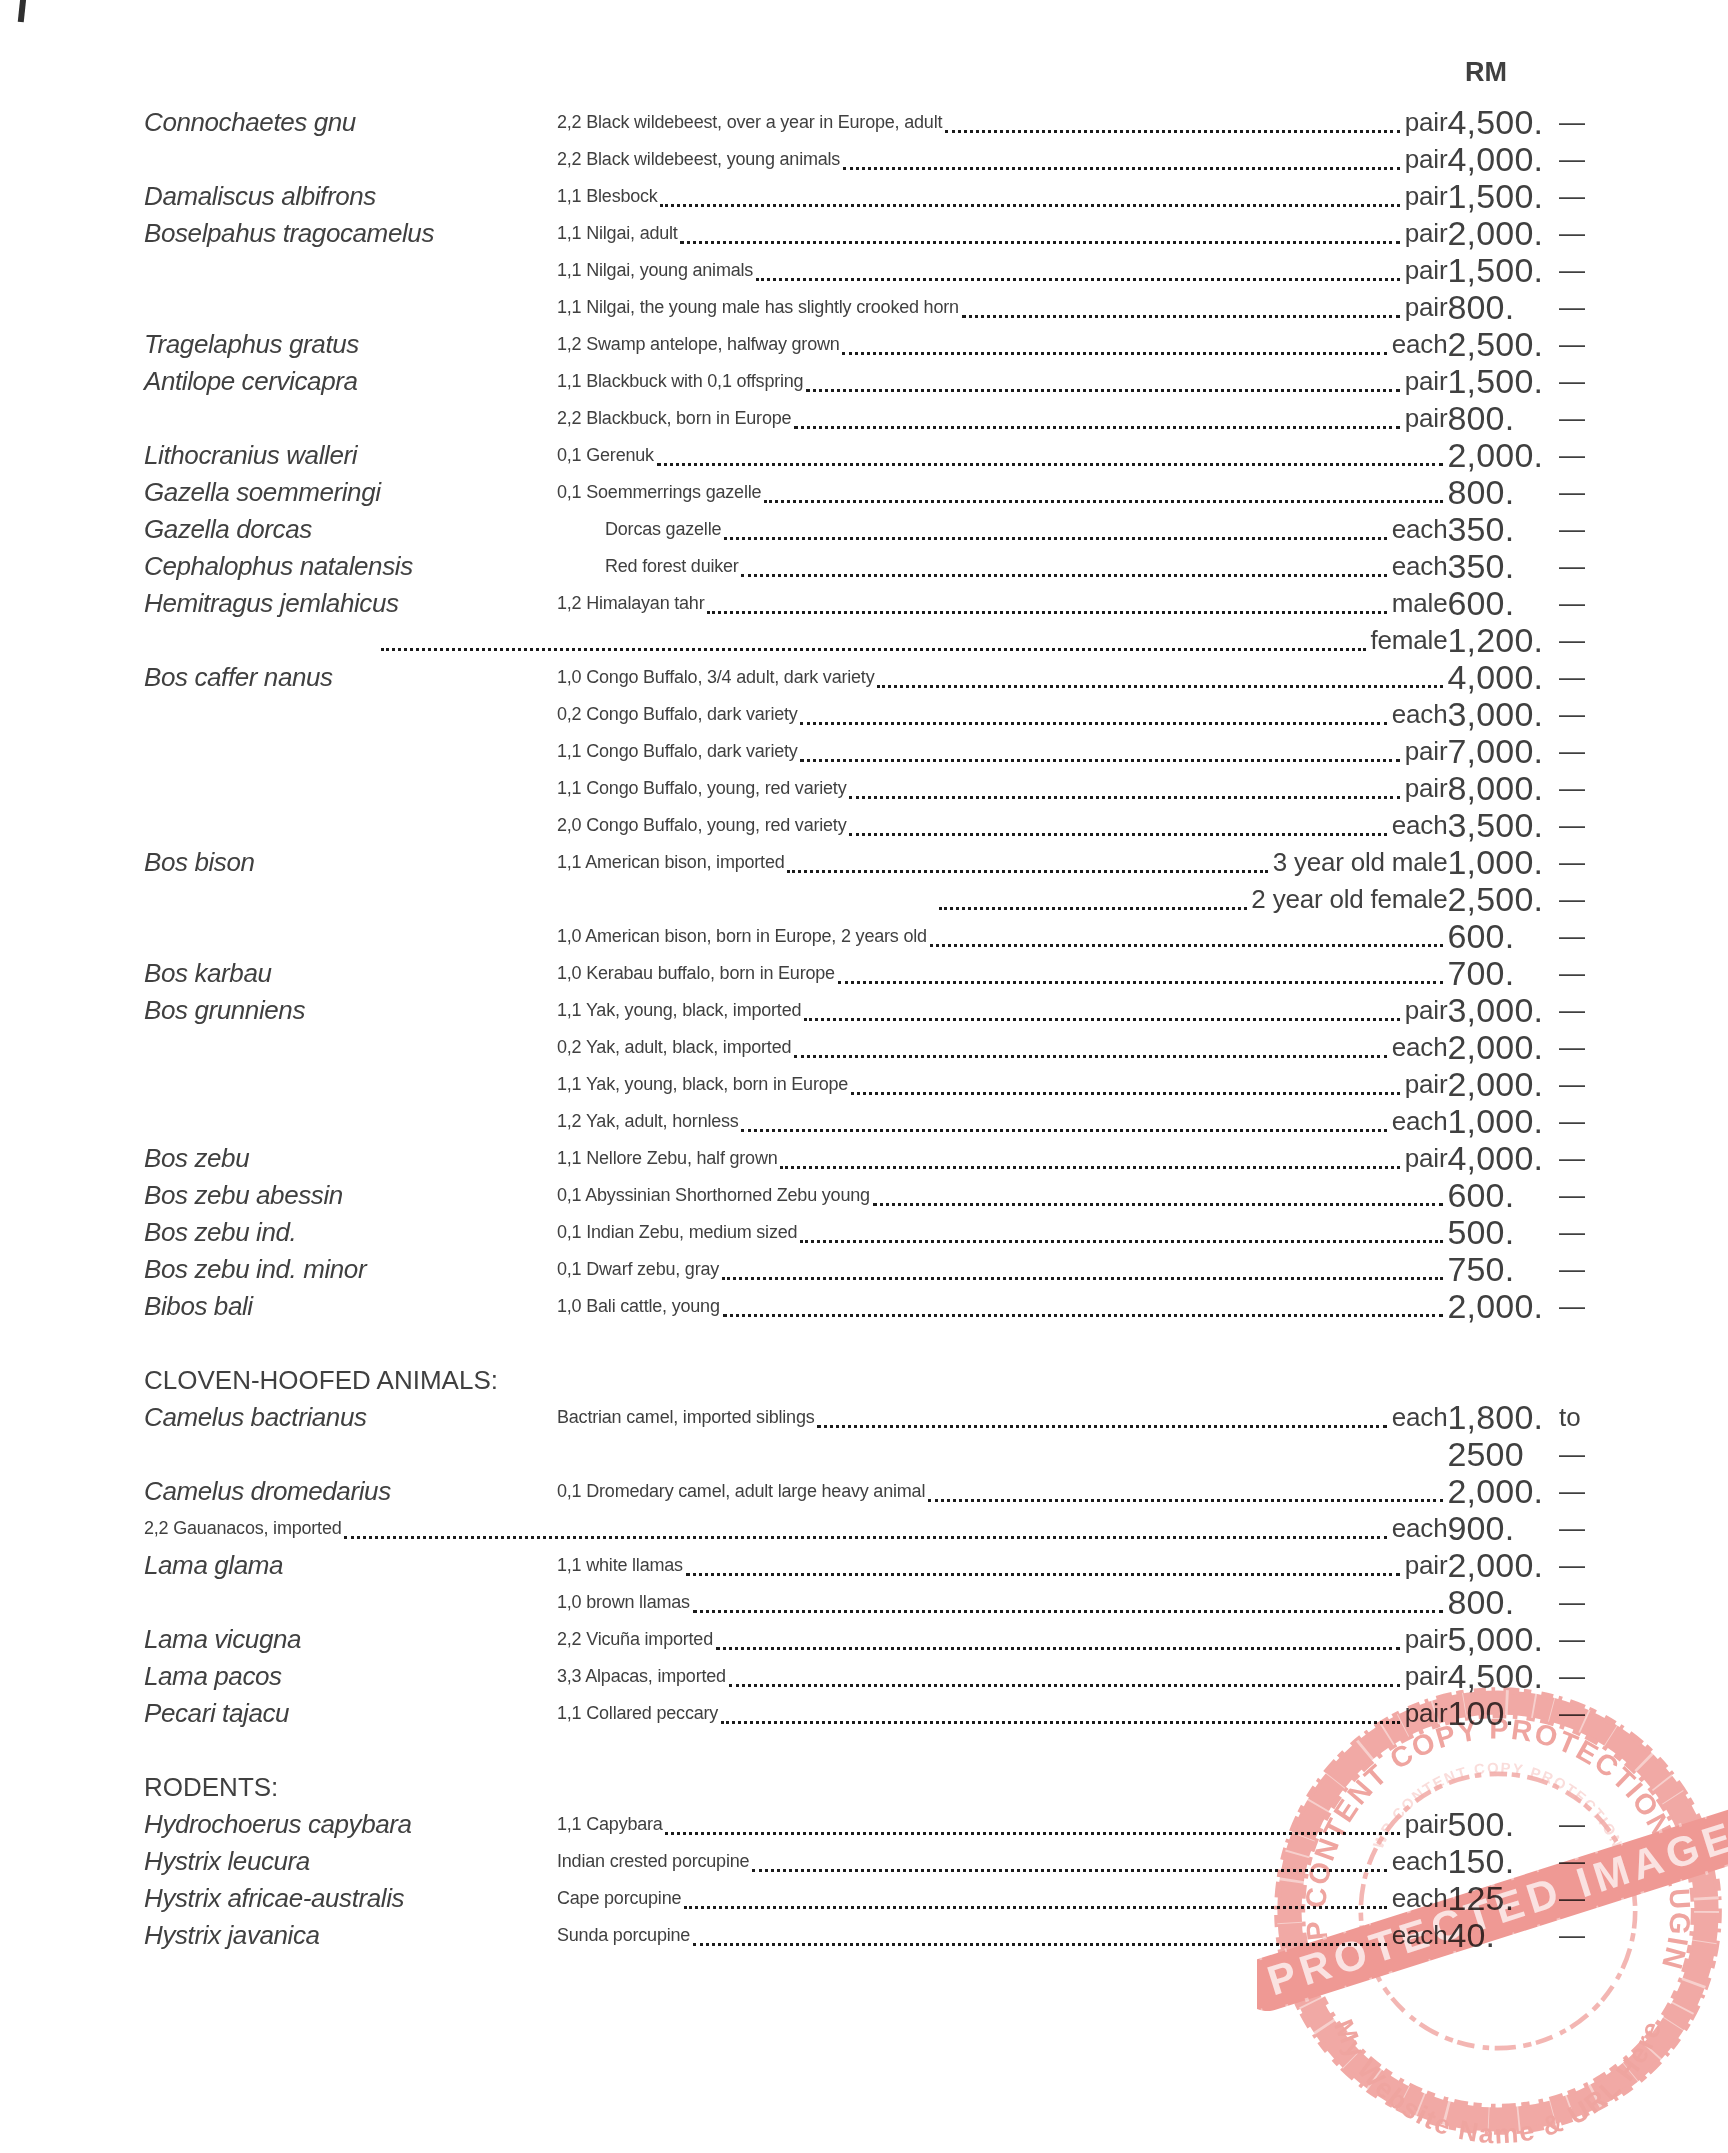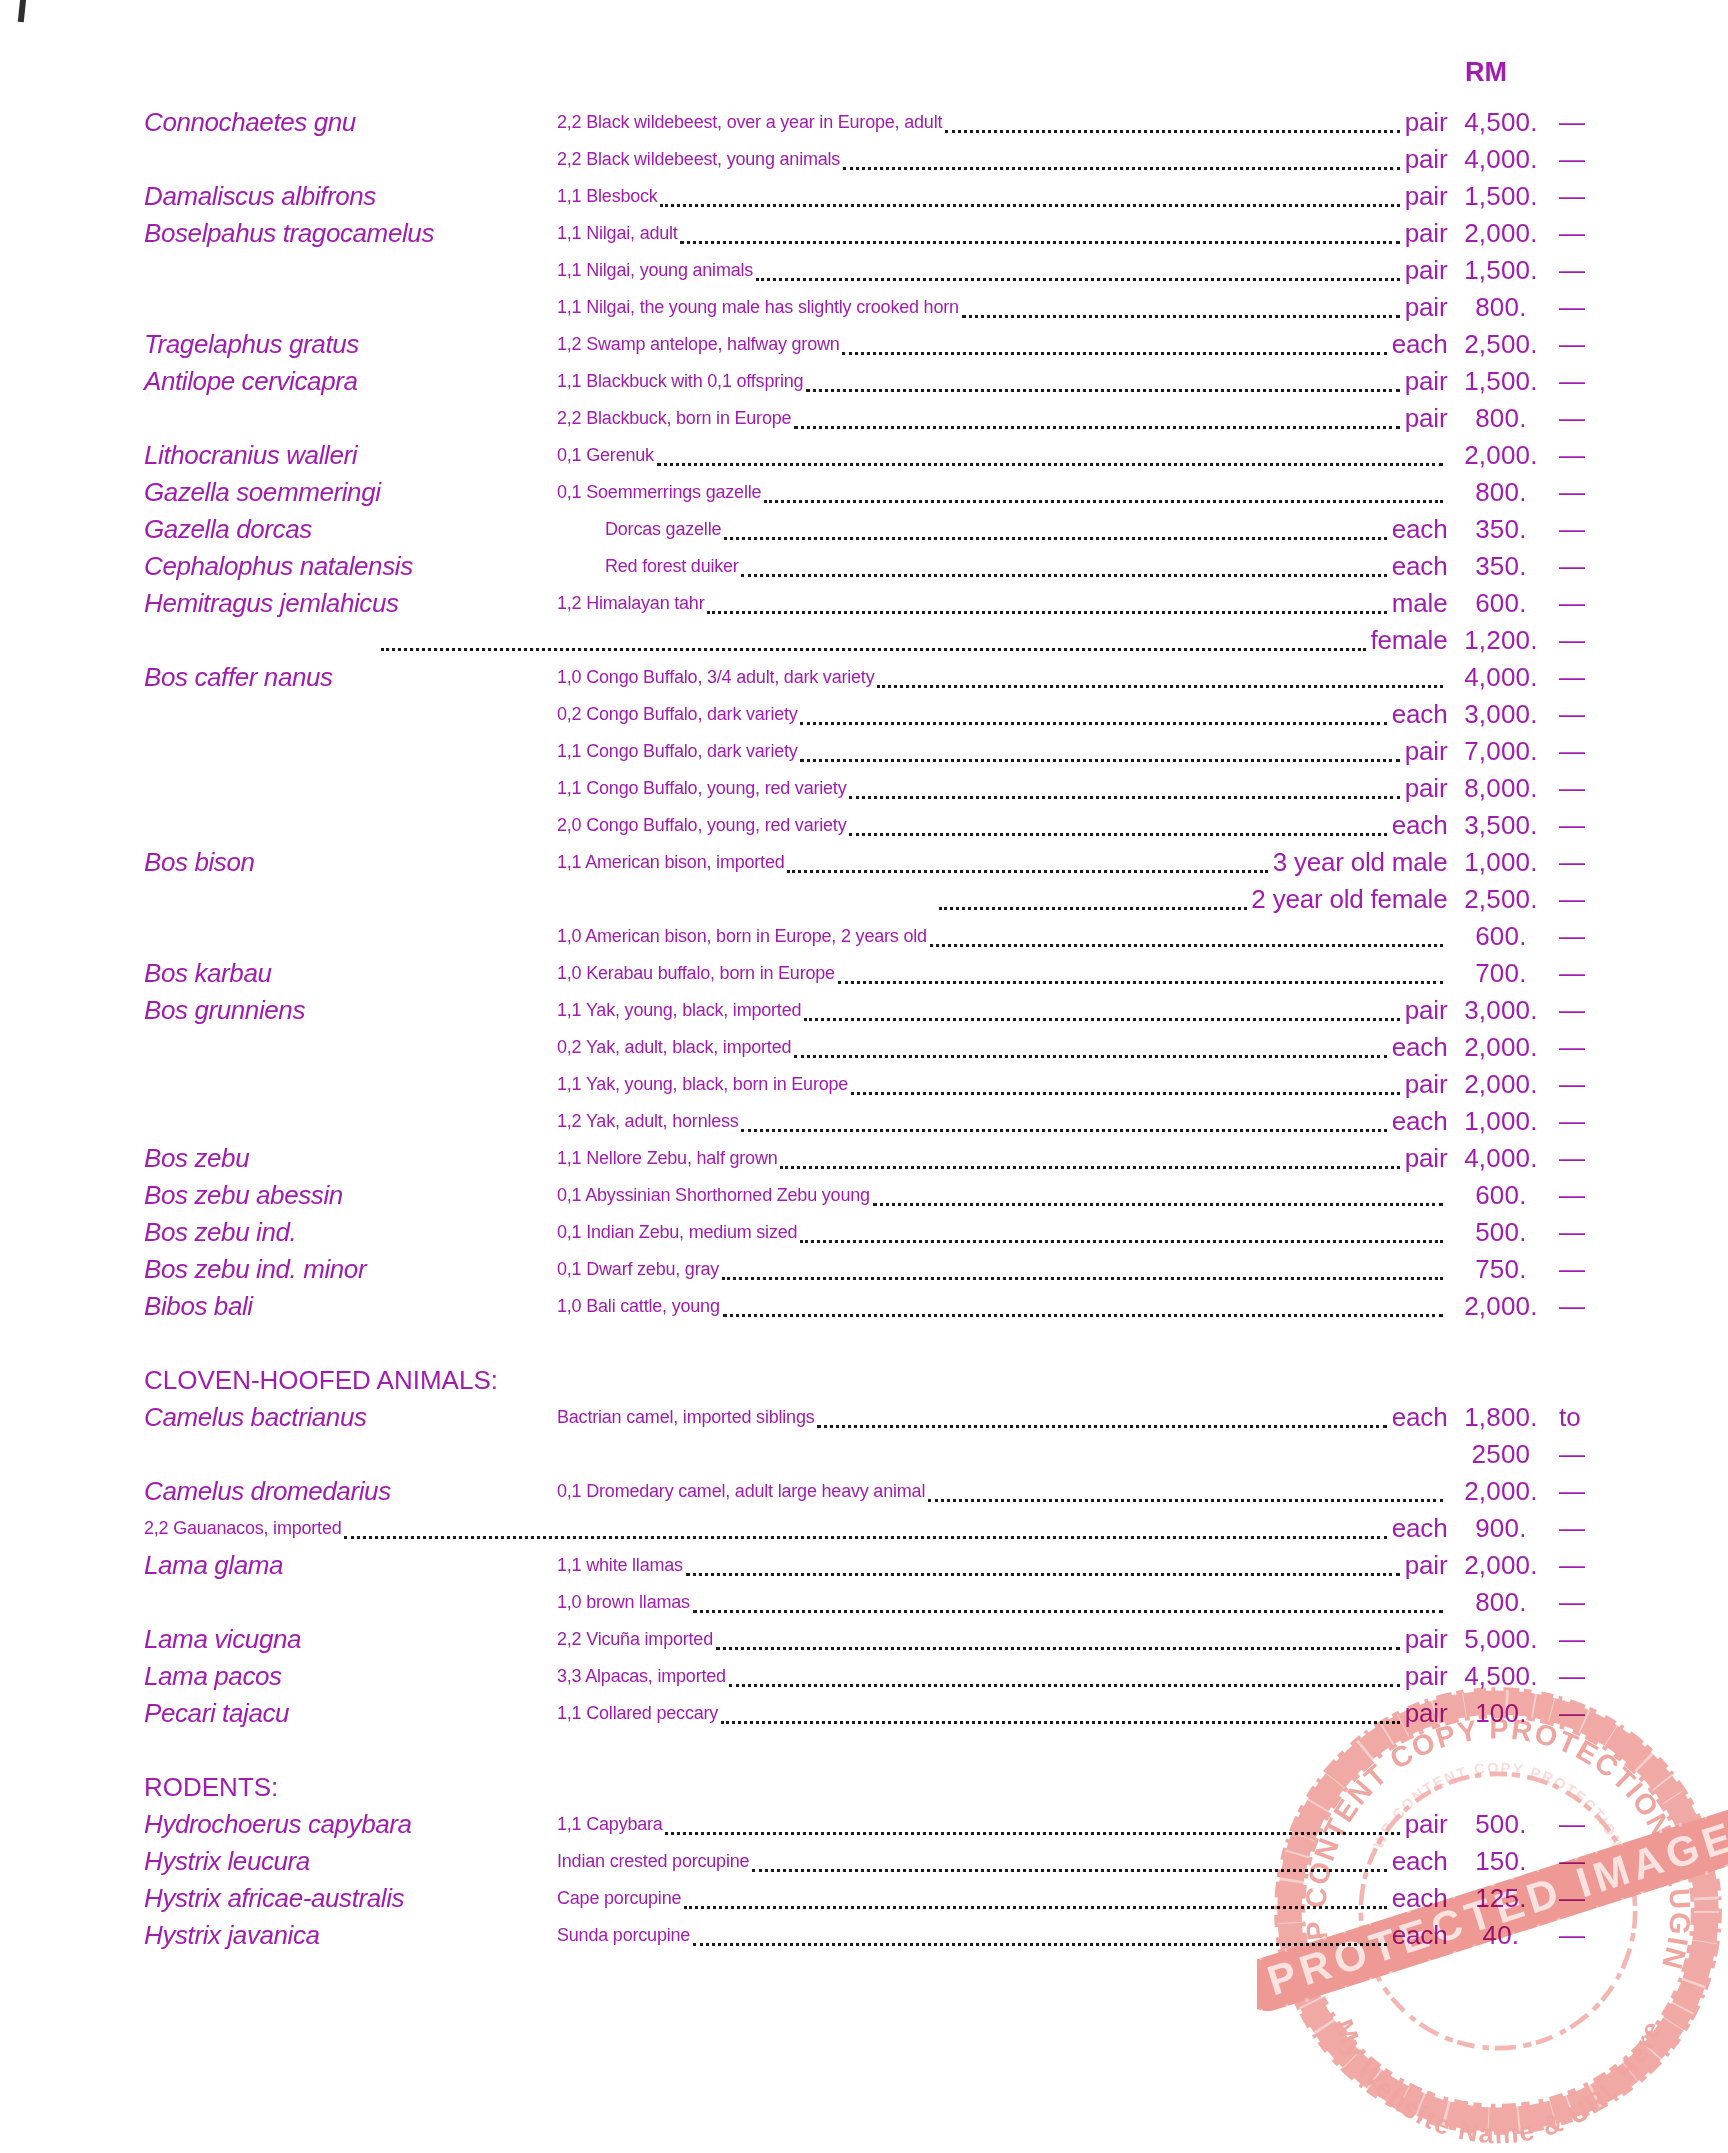--- a/index.html
+++ b/index.html
@@ -1,35 +1,35 @@
 <!DOCTYPE html>
 <html style="font-size:15px"><head>
 <meta charset="utf-8">
 <style>
   html,body{margin:0;padding:0;background:#e8e8e8;}
   .page{
     position:relative;width:1729px;height:2154px;background:#ffffff;
-    font-family:"Liberation Sans", sans-serif;color:#a21caf;overflow:hidden;
+    font-family:"Liberation Sans", sans-serif;color:#404040;overflow:hidden;
   }
   .corner-mark{position:absolute;left:18.6px;top:-1.9px;width:5.6px;height:24px;background:#2f2f2f;transform:rotate(6deg);}
   .content{position:absolute;left:144px;top:56px;width:1460px;}
   .rm-row{position:relative;height:48px;}
   .rm{position:absolute;left:1321px;top:0;font-weight:bold;font-size:27px;line-height:32px;letter-spacing:0;}
   .row{display:flex;height:37px;}
   .row.gap{margin-top:37px;}
   .latin{
     width:413px;flex:0 0 413px;font-weight:normal;font-style:italic;
     font-size:26px;line-height:37px;letter-spacing:-0.4px;white-space:nowrap;
   }
   .latin.section{font-style:normal;letter-spacing:0;}
   .mid{flex:1 1 auto;display:flex;align-items:flex-end;min-width:0;}
   .desc{font-size:18px;line-height:37px;letter-spacing:-0.2px;white-space:nowrap;}
   .leader{flex:1 1 auto;border-bottom:3.2px dotted #1b1b1b;margin:0 4.6px 8.3px 2.8px;min-width:0;}
   .unit{font-size:26px;line-height:37px;letter-spacing:-0.2px;white-space:nowrap;}
-  .price{flex:0 0 107px;width:107px;text-align:center;font-size:26px;line-height:37px;letter-spacing:0.2px;white-space:nowrap;}
+  .price{flex:0 0 107px;width:107px;text-align:left;font-size:34px;line-height:37px;letter-spacing:0.2px;white-space:nowrap;}
   .after{flex:0 0 45px;width:45px;padding-left:4.6px;font-size:26px;line-height:37px;white-space:nowrap;}
   .stamp{
     position:absolute;left:1257px;top:1670px;width:482px;height:482px;
     mix-blend-mode:multiply;opacity:0.92;pointer-events:none;
   }
 </style>
 </head>
 <body>
 
 <div class="page">

